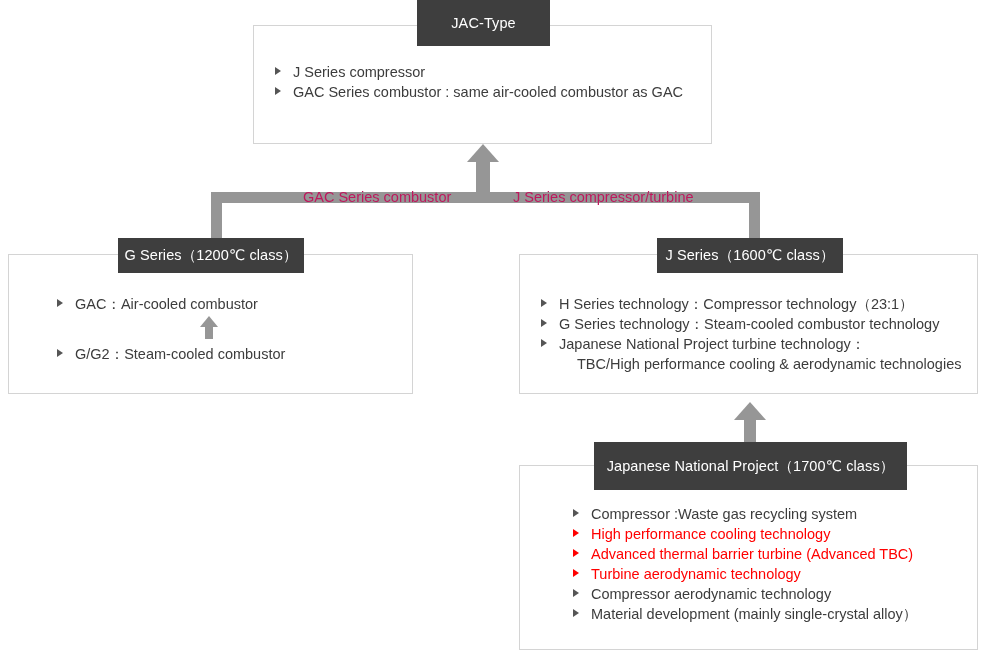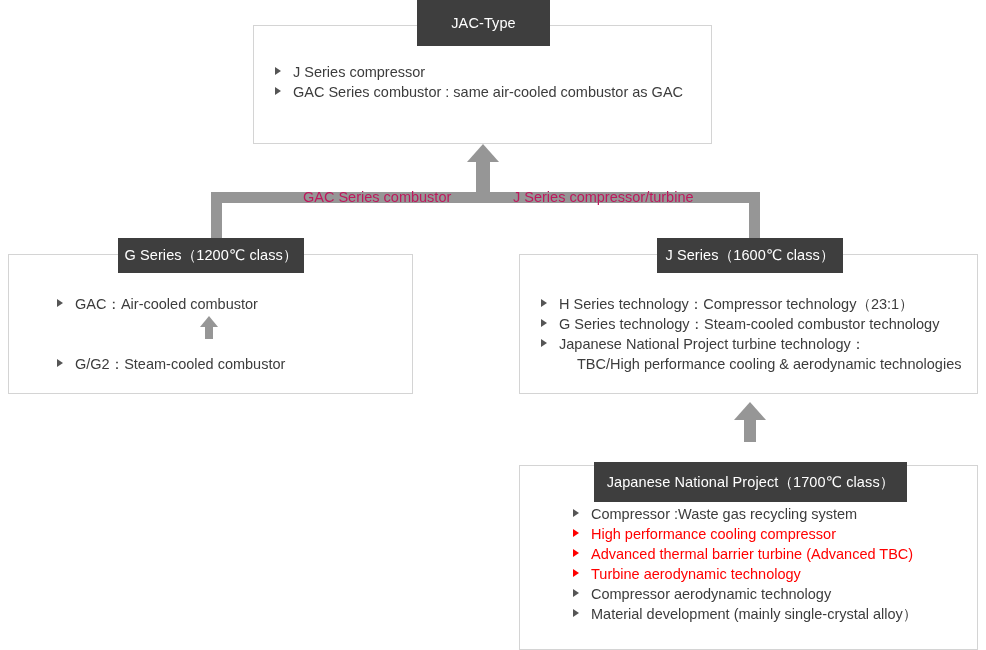--- a/index.html
+++ b/index.html
@@ -129,21 +129,21 @@
   <span>J Series compressor/turbine</span>
 </div>
 
 <div class="panel" style="left:8px; top:254px; width:405px; height:140px;"></div>
 
 <div class="chip" style="left:118px; top:238px; width:186px; height:35px;">
   <span>G Series（1200℃ class）</span>
 </div>
 
 <ul class="blist" style="left:57px; top:294px;">
-  <li style="margin-bottom:40px;">
+  <li style="margin-bottom:30px;">
     <span class="bullet"></span>
     <span>GAC：Air-cooled combustor</span>
   </li>
   <li>
     <span class="bullet"></span>
     <span>G/G2：Steam-cooled combustor</span>
   </li>
 </ul>
 
 <div class="grey" style="left:205px; top:326px; width:8px; height:13px;"></div>
@@ -169,32 +169,32 @@
     <span>Japanese National Project turbine technology：</span>
     <div class="cont">TBC/High performance cooling &amp; aerodynamic technologies</div>
   </li>
 </ul>
 
 <div class="grey" style="left:744px; top:417px; width:12px; height:25px;"></div>
 <div class="arrow-up" style="left:734px; top:402px;"></div>
 
 <div class="panel" style="left:519px; top:465px; width:459px; height:185px;"></div>
 
-<div class="chip" style="left:594px; top:462px; width:313px; height:40px;justify-content:center;">
+<div class="chip" style="left:594px; top:442px; width:313px; height:48px;justify-content:center;">
   <span>Japanese National Project（1700℃ class）</span>
 </div>
 
 <ul class="blist" style="left:573px; top:504px;">
   <li>
     <span class="bullet"></span>
     <span>Compressor :Waste gas recycling system</span>
   </li>
   <li class="red">
     <span class="bullet"></span>
-    <span>High performance cooling compressor</span>
+    <span>High performance cooling technology</span>
   </li>
   <li class="red">
     <span class="bullet"></span>
     <span>Advanced thermal barrier turbine (Advanced TBC)</span>
   </li>
   <li class="red">
     <span class="bullet"></span>
     <span>Turbine aerodynamic technology</span>
   </li>
   <li>

